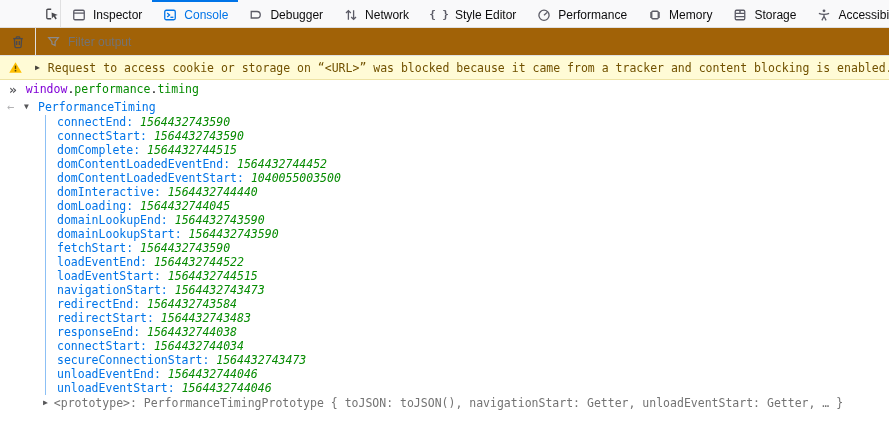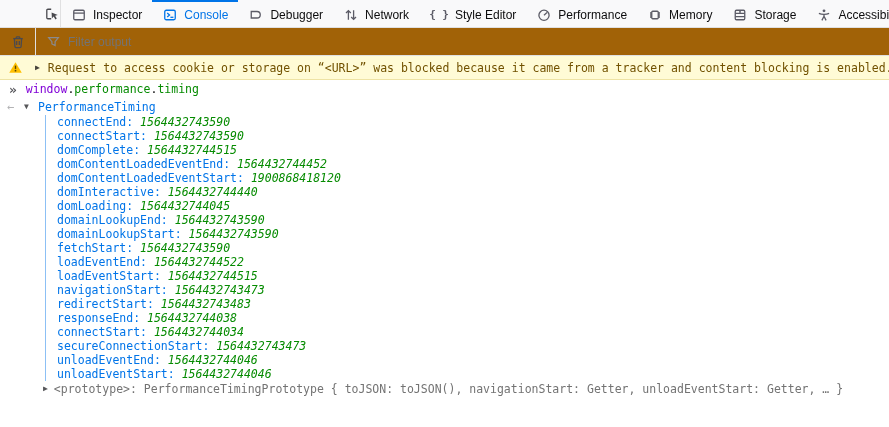--- a/index.html
+++ b/index.html
@@ -218,29 +218,30 @@
       <span class="resp-arrow">←</span>
       <span class="caret">▼</span>
       <span class="obj-class">PerformanceTiming</span>
     </div>
 
     <div class="props">
         <div class="prop-row"><span class="prop-name">connectEnd: </span><span class="prop-value">1564432743590</span></div>
         <div class="prop-row"><span class="prop-name">connectStart: </span><span class="prop-value">1564432743590</span></div>
         <div class="prop-row"><span class="prop-name">domComplete: </span><span class="prop-value">1564432744515</span></div>
         <div class="prop-row"><span class="prop-name">domContentLoadedEventEnd: </span><span class="prop-value">1564432744452</span></div>
-        <div class="prop-row"><span class="prop-name">domContentLoadedEventStart: </span><span class="prop-value">1900868418120</span></div>
+        <div class="prop-row"><span class="prop-name">domContentLoadedEventStart: </span><span class="prop-value">1040055003500</span></div>
         <div class="prop-row"><span class="prop-name">domInteractive: </span><span class="prop-value">1564432744440</span></div>
         <div class="prop-row"><span class="prop-name">domLoading: </span><span class="prop-value">1564432744045</span></div>
         <div class="prop-row"><span class="prop-name">domainLookupEnd: </span><span class="prop-value">1564432743590</span></div>
         <div class="prop-row"><span class="prop-name">domainLookupStart: </span><span class="prop-value">1564432743590</span></div>
         <div class="prop-row"><span class="prop-name">fetchStart: </span><span class="prop-value">1564432743590</span></div>
         <div class="prop-row"><span class="prop-name">loadEventEnd: </span><span class="prop-value">1564432744522</span></div>
         <div class="prop-row"><span class="prop-name">loadEventStart: </span><span class="prop-value">1564432744515</span></div>
         <div class="prop-row"><span class="prop-name">navigationStart: </span><span class="prop-value">1564432743473</span></div>
+        <div class="prop-row"><span class="prop-name">redirectEnd: </span><span class="prop-value">1564432743584</span></div>
         <div class="prop-row"><span class="prop-name">redirectStart: </span><span class="prop-value">1564432743483</span></div>
         <div class="prop-row"><span class="prop-name">responseEnd: </span><span class="prop-value">1564432744038</span></div>
         <div class="prop-row"><span class="prop-name">connectStart: </span><span class="prop-value">1564432744034</span></div>
         <div class="prop-row"><span class="prop-name">secureConnectionStart: </span><span class="prop-value">1564432743473</span></div>
         <div class="prop-row"><span class="prop-name">unloadEventEnd: </span><span class="prop-value">1564432744046</span></div>
         <div class="prop-row"><span class="prop-name">unloadEventStart: </span><span class="prop-value">1564432744046</span></div>
       </div>
 
     <div class="proto-row">
       <span class="proto-caret">▶</span>

